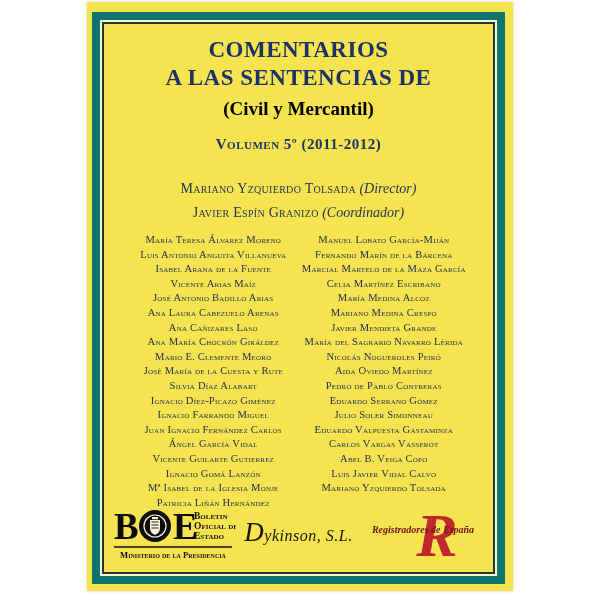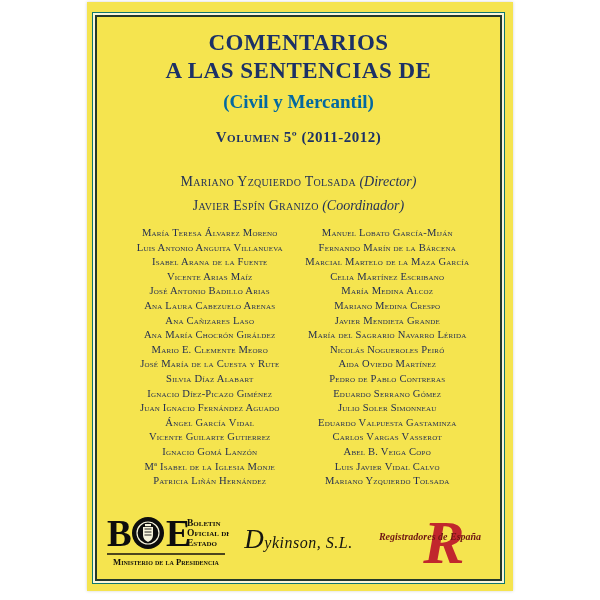--- a/index.html
+++ b/index.html
@@ -6,28 +6,28 @@
   body{
     width:600px;height:600px;position:relative;background:#ffffff;
     font-family:"Liberation Serif","DejaVu Serif",serif;overflow:hidden;
   }
   .cover{
     position:absolute;left:87px;top:2px;width:426px;height:589px;
     background:#f5e44f;box-shadow:0 0 3px rgba(0,0,0,.18);
   }
   .frame{
     position:absolute;left:5px;top:10px;right:8px;bottom:7px;
-    border:1px solid #0f766e;background:#faf6da;
+    border:8px solid #0f766e;background:#faf6da;
   }
   .frame-inner{
     position:absolute;inset:2px;border:2px solid #24382b;background:#f5e44f;
     text-align:center;overflow:hidden;
   }
   .title{margin-top:12px;color:#1c3166;font-weight:bold;font-size:23px;line-height:28px;letter-spacing:.5px;}
-  .subtitle{margin-top:6px;color:#0369a1;font-weight:bold;font-size:19px;}
+  .subtitle{margin-top:6px;color:#000000;font-weight:bold;font-size:19px;}
   .volume{margin-top:16px;color:#1c3166;font-weight:bold;font-size:15px;font-variant:small-caps;letter-spacing:.5px;}
   .credit{margin-top:28px;color:#1f2e58;font-size:14px;}
   .credit .cname{font-variant:small-caps;letter-spacing:.3px;}
   .credit .crole{font-style:italic;}
   .credit.coordinator{margin-top:8px;}
   .authors{display:flex;margin-top:12px;padding:0 24px;}
   .authors .col{flex:1;}
   .author{
     font-variant:small-caps;font-size:10.6px;line-height:14.6px;
     color:#242f52;letter-spacing:.2px;white-space:nowrap;
@@ -74,21 +74,22 @@
             <div class="author">Isabel Arana de la Fuente</div>
             <div class="author">Vicente Arias Maíz</div>
             <div class="author">José Antonio Badillo Arias</div>
             <div class="author">Ana Laura Cabezuelo Arenas</div>
             <div class="author">Ana Cañizares Laso</div>
             <div class="author">Ana María Chocrón Giráldez</div>
             <div class="author">Mario E. Clemente Meoro</div>
             <div class="author">José María de la Cuesta y Rute</div>
             <div class="author">Silvia Díaz Alabart</div>
             <div class="author">Ignacio Díez-Picazo Giménez</div>
-            <div class="author">Juan Ignacio Fernández Aguado</div>
+            <div class="author">Ignacio Farrando Miguel</div>
+            <div class="author">Juan Ignacio Fernández Carlos</div>
             <div class="author">Ángel García Vidal</div>
             <div class="author">Vicente Guilarte Gutierrez</div>
             <div class="author">Ignacio Gomá Lanzón</div>
             <div class="author">Mª Isabel de la Iglesia Monje</div>
             <div class="author">Patricia Liñán Hernández</div>
           </div>
         <div class="col">
             <div class="author">Manuel Lobato García-Miján</div>
             <div class="author">Fernando Marín de la Bárcena</div>
             <div class="author">Marcial Martelo de la Maza García</div>

